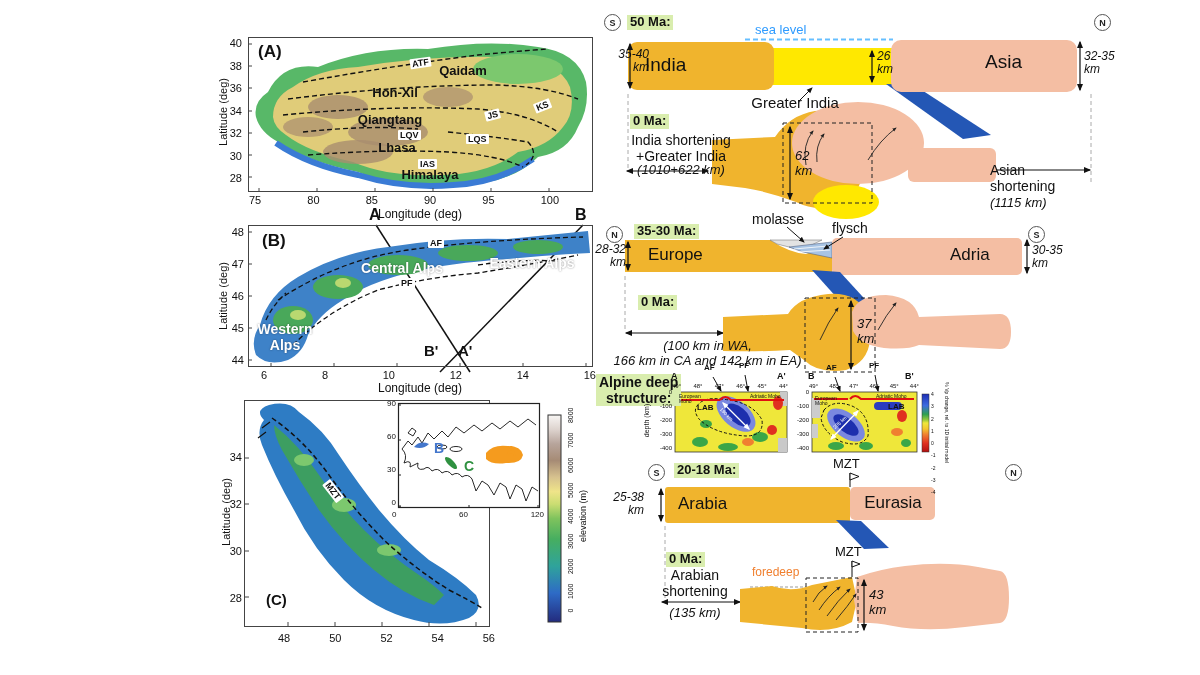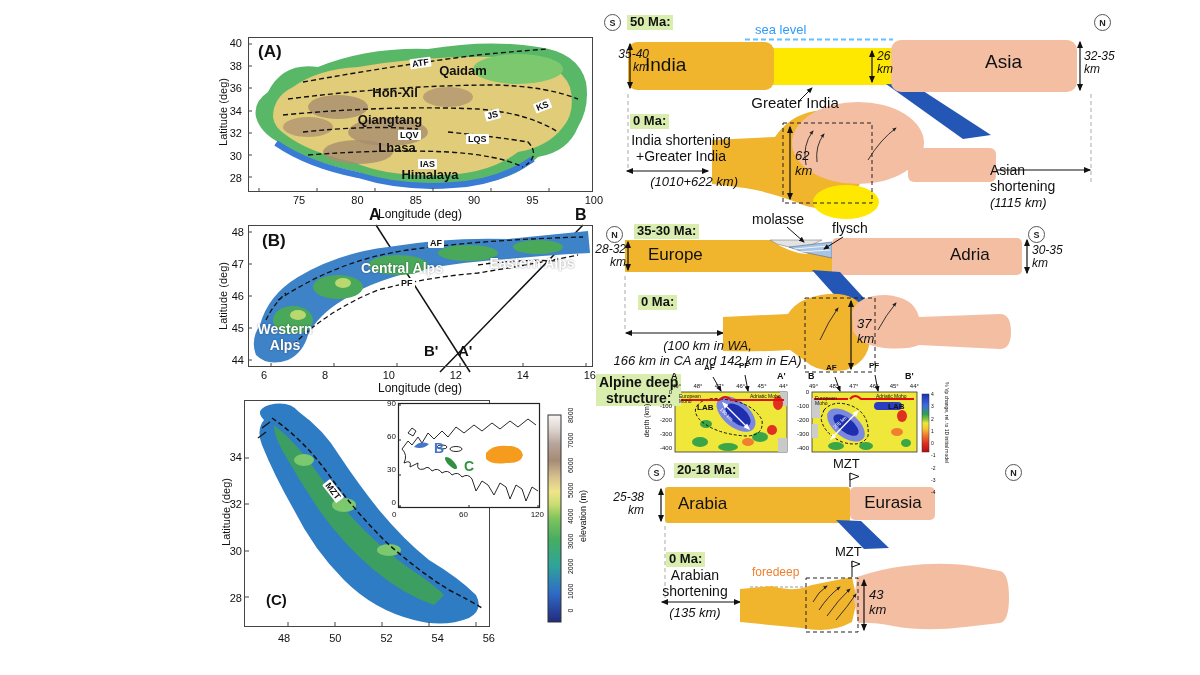--- a/index.html
+++ b/index.html
@@ -262,21 +262,21 @@
   <div class="vlabel" style="left:185px;top:106px;width:75px;">Latitude (deg)</div>
   <div class="ticks-y" style="left:224px;top:37px;height:147px;width:18px;">
       <span>40</span>
       <span>38</span>
       <span>36</span>
       <span>34</span>
       <span>32</span>
       <span>30</span>
       <span>28</span>
     </div>
-  <div class="ticks-x" style="left:249px;top:194px;width:310px;margin-left:44px;">
+  <div class="ticks-x" style="left:249px;top:194px;width:310px;">
       <span>75</span>
       <span>80</span>
       <span>85</span>
       <span>90</span>
       <span>95</span>
       <span>100</span>
     </div>
   <div class="t c" style="left:345px;top:208px;width:150px;">Longitude (deg)</div>
   <div class="t b c" style="left:428px;top:64px;width:70px;font-size:13px;">Qaidam</div>
   <div class="t b c" style="left:360px;top:86px;width:70px;font-size:13px;">Hoh-Xil</div>
@@ -372,21 +372,21 @@
   <div class="t" style="left:985px;top:51px;font-size:19px;">Asia</div>
   <div class="t i r" style="left:617px;top:48px;width:32px;font-size:12px;">35-40
 km</div>
   <div class="t i" style="left:1084px;top:50px;font-size:12px;">32-35
 km</div>
   <div class="compass" style="left:1094px;top:14px;">N</div>
 
   <div class="hl" style="left:630px;top:114px;">0 Ma:</div>
   <div class="t c" style="left:624px;top:133px;width:114px;font-size:14px;">India shortening
 +Greater India</div>
-  <div class="t i c" style="left:624px;top:175px;width:114px;font-size:13px;text-align:right;">(1010+622 km)</div>
+  <div class="t i c" style="left:624px;top:163px;width:114px;font-size:13px;">(1010+622 km)</div>
   <div class="t i" style="left:795px;top:149px;font-size:13px;">62
 km</div>
   <div class="t" style="left:990px;top:163px;font-size:14px;">Asian
 shortening</div>
   <div class="t i" style="left:990px;top:196px;font-size:13px;">(1115 km)</div>
 
   <div class="compass" style="left:606px;top:226px;">N</div>
   <div class="hl" style="left:634px;top:224px;">35-30 Ma:</div>
   <div class="t" style="left:752px;top:212px;font-size:14px;">molasse</div>
   <div class="t" style="left:832px;top:221px;font-size:14px;">flysch</div>

